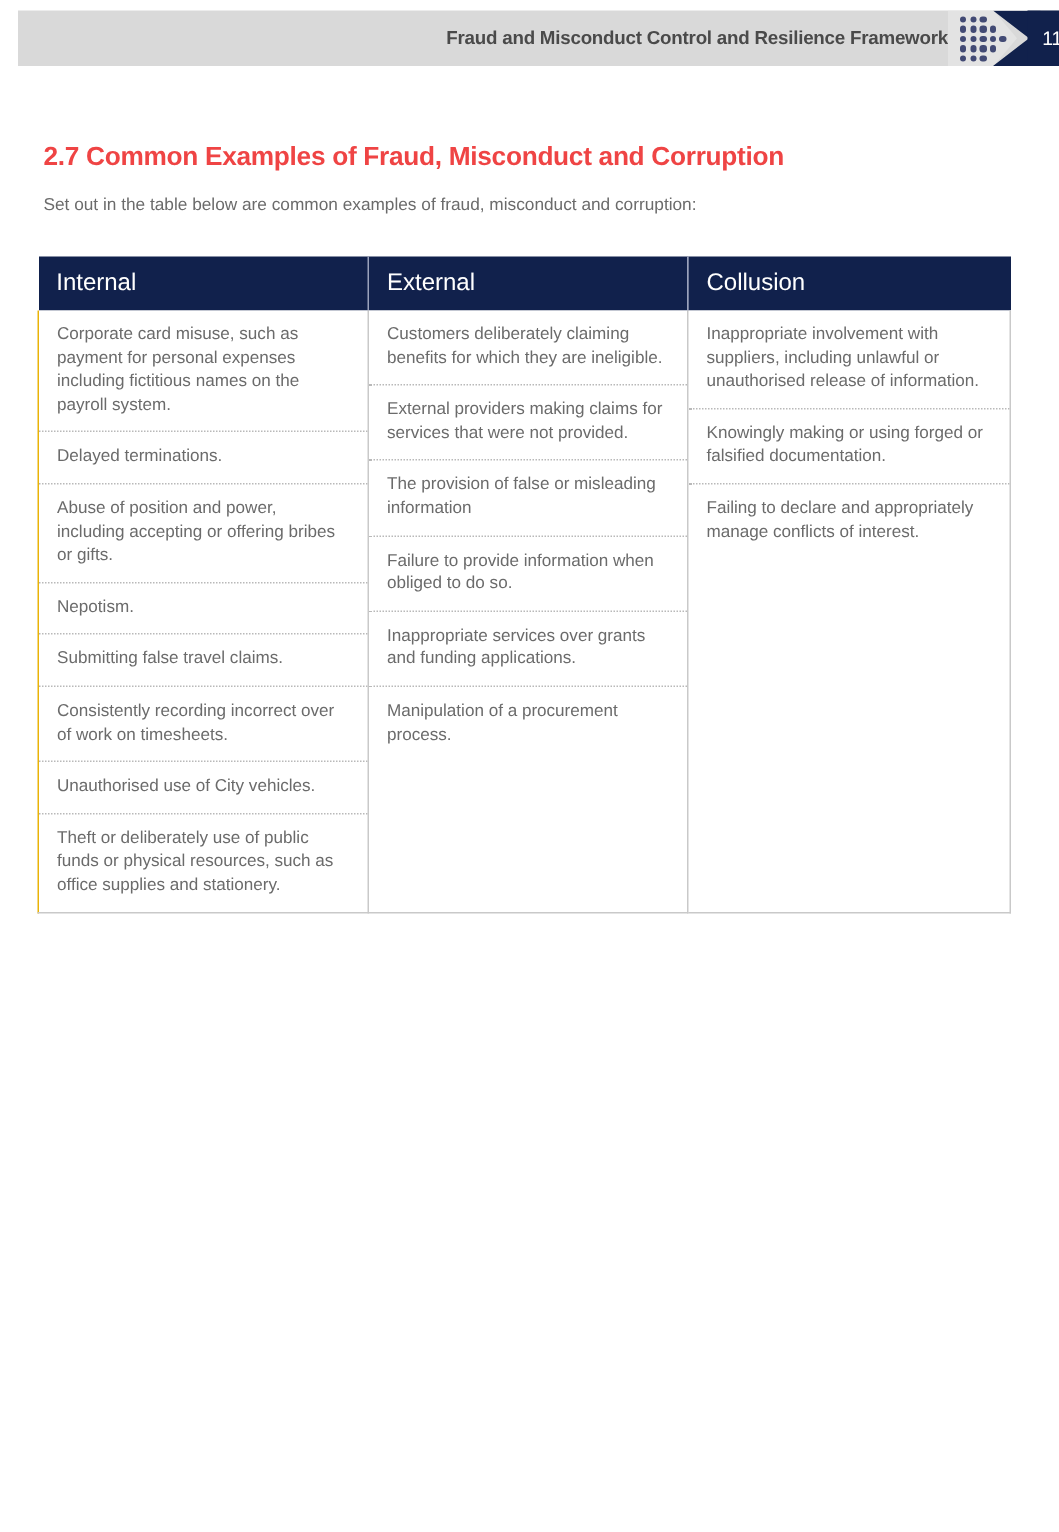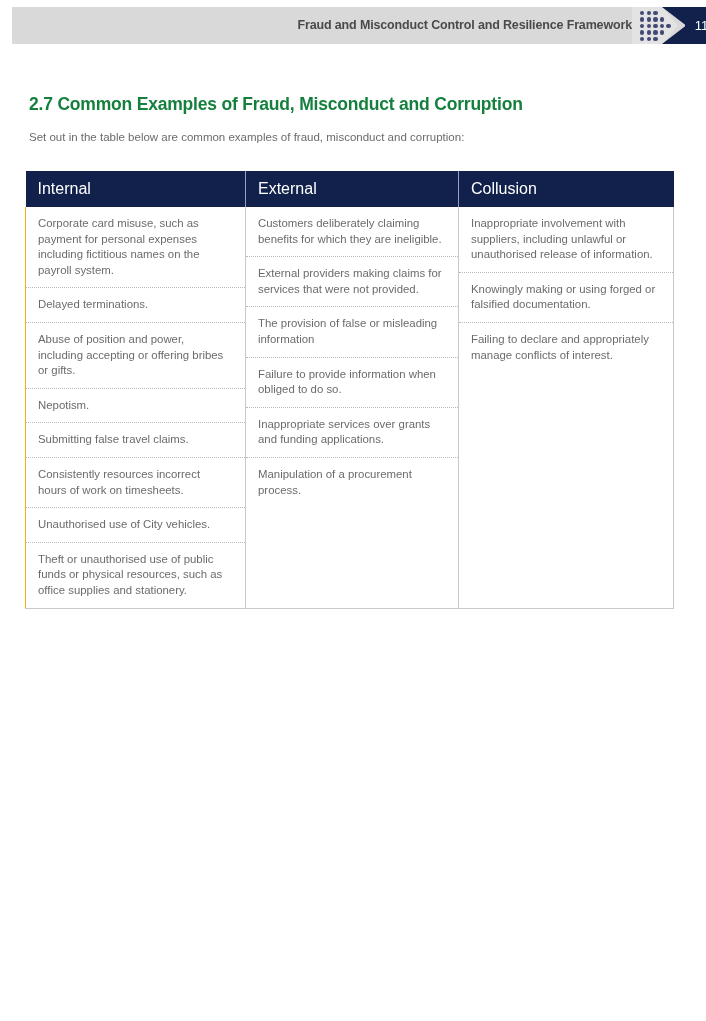--- a/index.html
+++ b/index.html
@@ -106,21 +106,21 @@
     left: 0;
     top: 0;
     width: 706px;
   }
   .section-title {
     position: absolute;
     left: 29px;
     top: 94px;
     font-size: 17.5px;
     font-weight: bold;
-    color: #15803d;
+    color: #ef4444;
     letter-spacing: -0.2px;
     white-space: nowrap;
   }
   .intro-text {
     position: absolute;
     left: 29px;
     top: 131px;
     font-size: 11.5px;
     color: #6b6b6b;
     white-space: nowrap;
@@ -231,23 +231,23 @@
     </thead>
     <tbody>
       <tr>
         <td class="col-first">
           <ul class="cell-list">
               <li>Corporate card misuse, such as payment for personal expenses including fictitious names on the payroll system.</li>
               <li>Delayed terminations.</li>
               <li>Abuse of position and power, including accepting or offering bribes or gifts.</li>
               <li>Nepotism.</li>
               <li>Submitting false travel claims.</li>
-              <li>Consistently resources incorrect hours of work on timesheets.</li>
+              <li>Consistently recording incorrect over of work on timesheets.</li>
               <li>Unauthorised use of City vehicles.</li>
-              <li>Theft or unauthorised use of public funds or physical resources, such as office supplies and stationery.</li>
+              <li>Theft or deliberately use of public funds or physical resources, such as office supplies and stationery.</li>
             </ul>
         </td>
         <td class="col-mid">
           <ul class="cell-list">
               <li>Customers deliberately claiming benefits for which they are ineligible.</li>
               <li>External providers making claims for services that were not provided.</li>
               <li>The provision of false or misleading information</li>
               <li>Failure to provide information when obliged to do so.</li>
               <li>Inappropriate services over grants and funding applications.</li>
               <li>Manipulation of a procurement process.</li>

